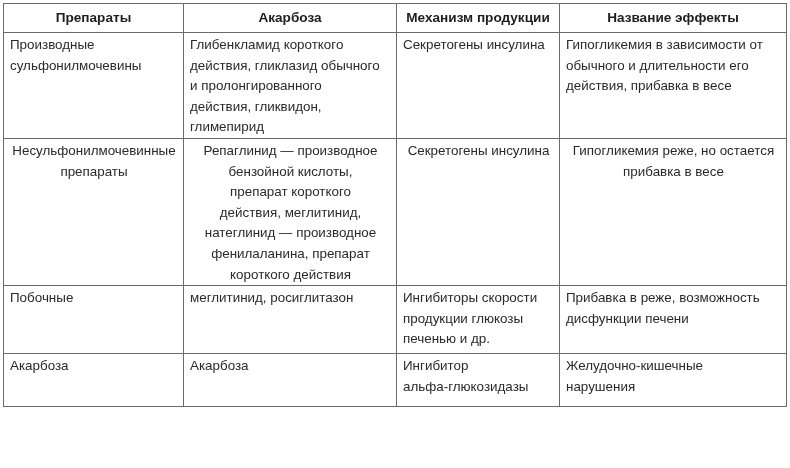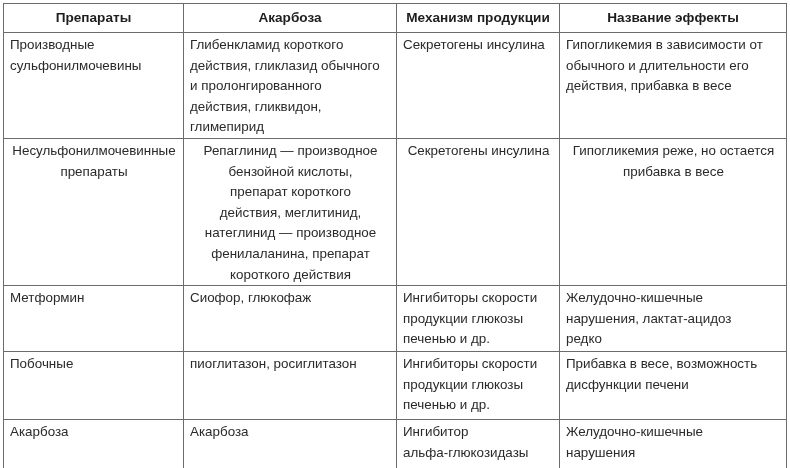--- a/index.html
+++ b/index.html
@@ -90,37 +90,27 @@
 бензойной кислоты,
 препарат короткого
 действия, меглитинид,
 натеглинид — производное
 фенилаланина, препарат
 короткого действия</td>
       <td class="cell-text">Секретогены инсулина</td>
       <td class="cell-text">Гипогликемия реже, но остается
 прибавка в весе</td>
     </tr>
-    <tr class="row-metf">
-      <td class="cell-text">Метформин</td>
-      <td class="cell-text">Сиофор, глюкофаж</td>
+    <tr class="row-glit">
+      <td class="cell-text">Побочные</td>
+      <td class="cell-text">меглитинид, росиглитазон</td>
       <td class="cell-text">Ингибиторы скорости
 продукции глюкозы
 печенью и др.</td>
-      <td class="cell-text">Желудочно-кишечные
-нарушения, лактат-ацидоз
-редко</td>
-    </tr>
-    <tr class="row-glit">
-      <td class="cell-text">Побочные</td>
-      <td class="cell-text">пиоглитазон, росиглитазон</td>
-      <td class="cell-text">Ингибиторы скорости
-продукции глюкозы
-печенью и др.</td>
-      <td class="cell-text">Прибавка в весе, возможность
+      <td class="cell-text">Прибавка в реже, возможность
 дисфункции печени</td>
     </tr>
     <tr class="row-acarb">
       <td class="cell-text">Акарбоза</td>
       <td class="cell-text">Акарбоза</td>
       <td class="cell-text">Ингибитор
 альфа-глюкозидазы</td>
       <td class="cell-text">Желудочно-кишечные
 нарушения</td>
     </tr>

